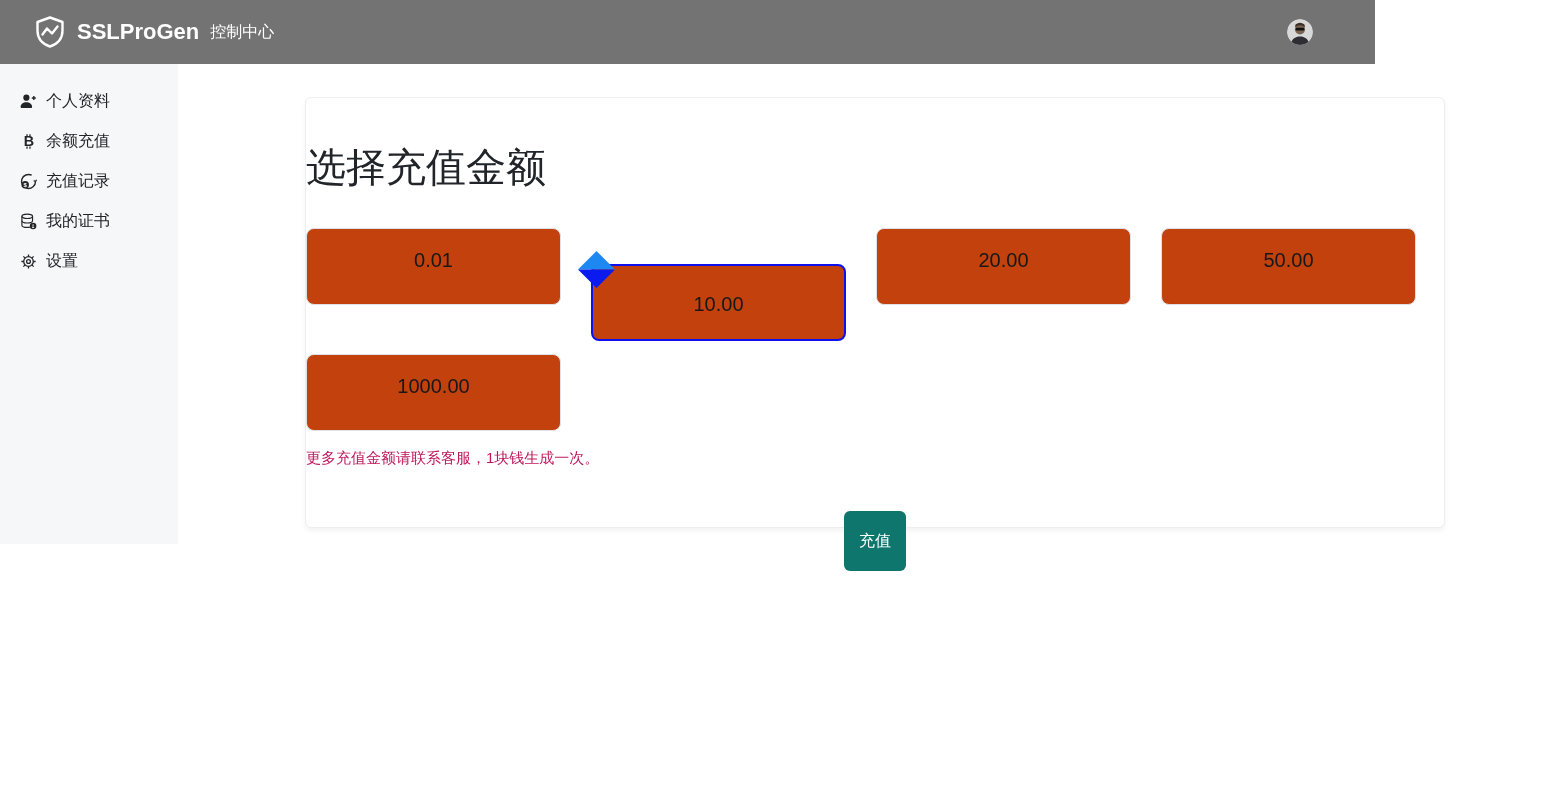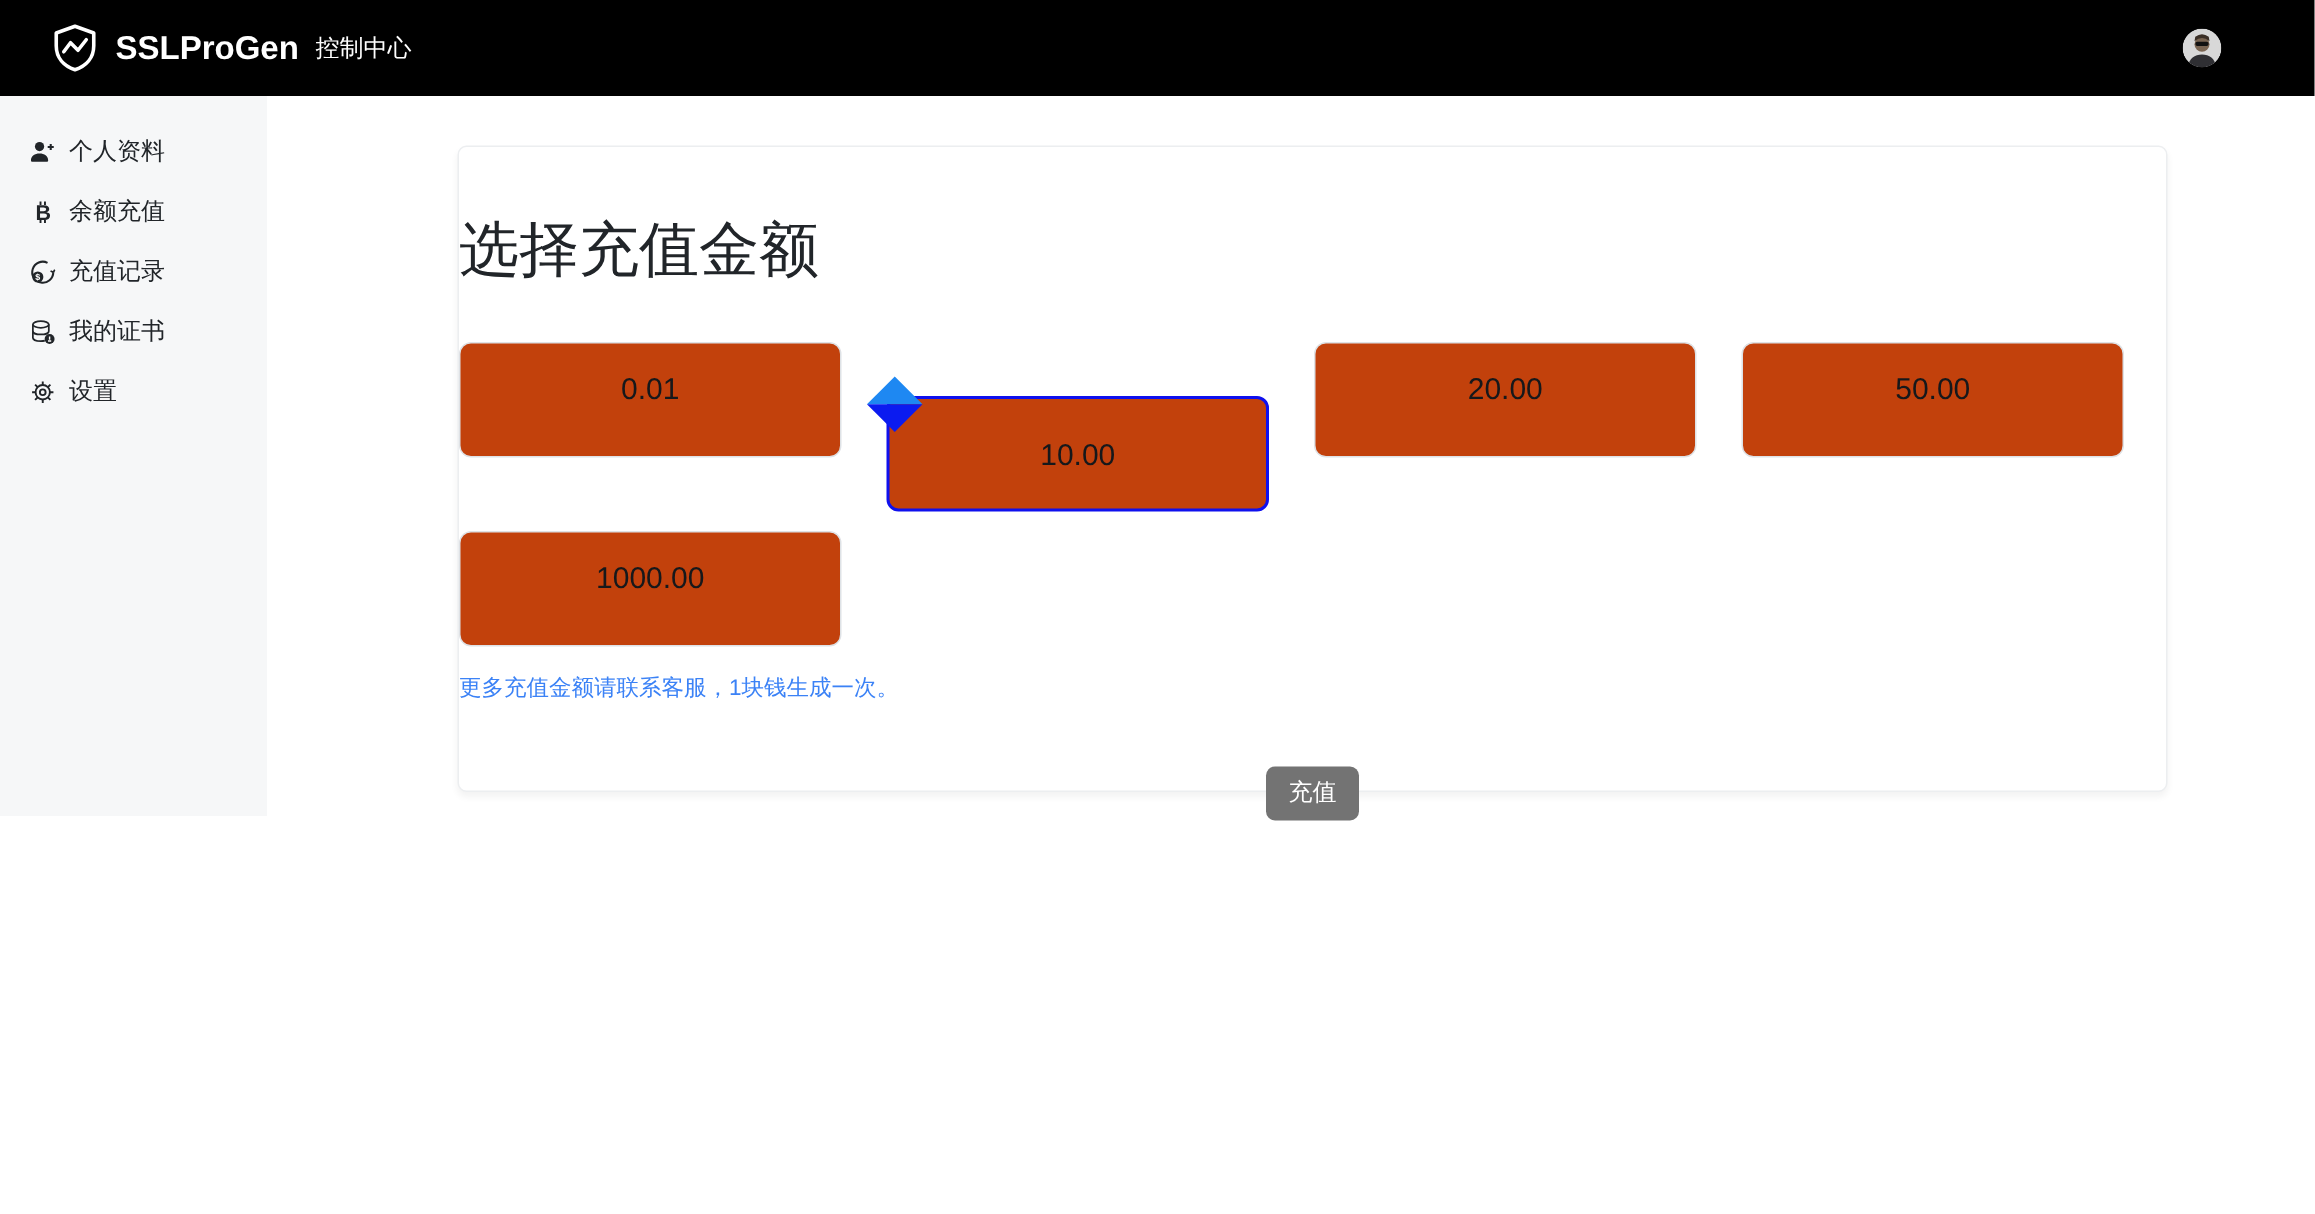--- a/index.html
+++ b/index.html
@@ -1,21 +1,21 @@
 <!DOCTYPE html>
 <html><head>
 <meta charset="utf-8">
 <style>
   * { box-sizing: border-box; margin: 0; padding: 0; }
   html, body { width: 1543px; height: 809px; background: #fff;
     font-family: "Liberation Sans", "DejaVu Sans", sans-serif; color: #212529; }
 
   
-  .navbar { position: absolute; top: 0; left: 0; width: 1543px; height: 64px;
-    background: #000000; display: flex; align-items: center; padding: 4px 33px; }
+  .navbar { position: absolute; top: 0; left: 0; width: 1375px; height: 64px;
+    background: #737373; display: flex; align-items: center; padding: 4px 33px; }
   .brand { display: flex; align-items: center; gap: 10px; color: #fff;
     font-size: 22px; font-weight: 600; cursor: pointer; }
   .brand svg { display: block; }
   .nav-link { margin-left: 11px; color: #fff; font-size: 16px; cursor: pointer; }
   .avatar { margin-left: auto; margin-right: 29px; width: 26px; height: 26px;
     border-radius: 50%; overflow: hidden; cursor: pointer; }
 
   
   .sidebar { position: absolute; top: 64px; left: 0; width: 178px; height: 480px;
     background: #f6f7f8; padding-top: 17px; }
@@ -35,24 +35,24 @@
     grid-template-columns: repeat(4, 255px); gap: 13px 30px; }
   .amount-box { height: 77px; background: #c2410c; border: 1px solid #dee2e6;
     border-radius: 8px; display: flex; justify-content: center;
     padding-top: 20px; font-size: 20px; color: #16181b; position: relative;
     cursor: pointer; }
   .amount-box.selected { border: 2px solid #0f10ee; padding-top: 27px; margin-top: 36px; }
   .diamond { position: absolute; left: -16px; top: -16px; width: 39px;
     height: 39px; display: none; pointer-events: none; }
   .amount-box.selected .diamond { display: block; }
 
-  .note { margin-top: 18px; font-size: 15px; color: #3b82f6; }
+  .note { margin-top: 18px; font-size: 15px; color: #be185d; }
   .btn-row { margin-top: 43px; text-align: center; }
-  .btn-primary { display: inline-block; background: #737373; color: #fff;
-    font-size: 16px; line-height: 20px; padding: 8px 15px; border: none;
+  .btn-primary { display: inline-block; background: #0f766e; color: #fff;
+    font-size: 16px; line-height: 20px; padding: 20px 15px; border: none;
     border-radius: 6px; cursor: pointer; font-family: inherit; text-align: center; }
 </style>
 </head>
 <body>
 
 <header class="navbar">
   <div class="brand">
     <span>
       <svg width="34" height="34" viewBox="0 0 34 34" fill="none">
         <path d="M17 2.5 L29.5 7 V15.5 C29.5 23.5 24.5 29 17 31.5 C9.5 29 4.5 23.5 4.5 15.5 V7 Z" stroke="#fff" stroke-width="2.4" stroke-linejoin="round"></path>

